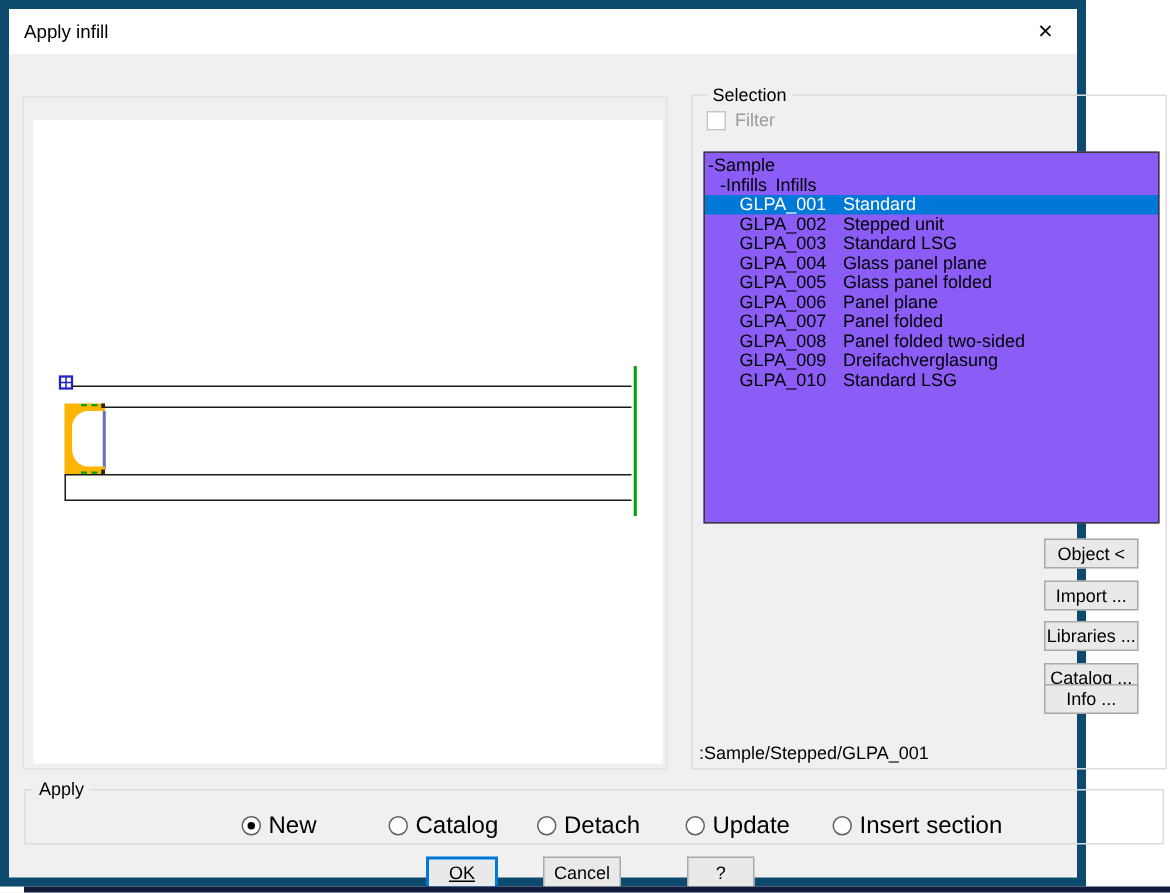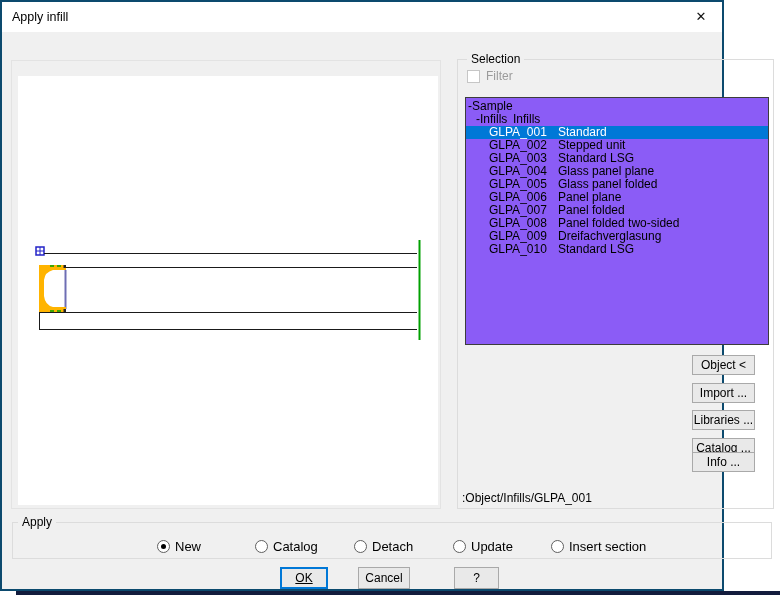--- a/index.html
+++ b/index.html
@@ -3,21 +3,21 @@
 <meta charset="utf-8">
 <style>
   * { margin:0; padding:0; box-sizing:border-box; }
   html,body { width:780px; height:595px; }
   body {
     position:relative; overflow:hidden; background:#fff;
     font-family:"Liberation Sans", sans-serif; color:#000;
   }
   .window {
     position:absolute; left:0; top:0; width:724px; height:591px;
-    border:2px solid #0c4a6e; background:#f0f0f0;
+    border:6px solid #0c4a6e; background:#f0f0f0;
   }
   .titlebar {
     position:absolute; left:0; top:0; right:0; height:30px;
     background:#ffffff; display:flex; align-items:center;
   }
   .title { font-size:12.5px; padding-left:10px; }
   .close-btn {
     position:absolute; right:0; top:0; width:42px; height:29px;
     display:flex; align-items:center; justify-content:center;
     font-size:13px; color:#111; cursor:pointer; background:#fff;
@@ -62,21 +62,21 @@
     position:absolute; left:690px; width:63px; height:20px;
     background:#e9e9e9; border:1px solid #a9a9a9; font-size:12px;
     display:flex; align-items:center; justify-content:center; cursor:pointer;
   }
   .path-label { position:absolute; left:460px; top:489px; font-size:12px; }
   
   #apply-group { left:10px; top:520px; width:760px; height:37px; }
   #apply-label { left:16px; top:513px; }
   .radio-opt {
     position:absolute; top:537px; height:15px; display:flex;
-    align-items:center; gap:5px; font-size:13px; cursor:pointer;
+    align-items:center; gap:5px; font-size:16px; cursor:pointer;
   }
   .radio-circle {
     width:13px; height:13px; border:1px solid #5f5f5f; border-radius:50%;
     background:#fff; position:relative; flex:0 0 13px;
   }
   .radio-circle.on::after {
     content:""; position:absolute; left:3px; top:3px; width:5px; height:5px;
     border-radius:50%; background:#000;
   }
   
@@ -183,21 +183,21 @@
       <div class="lrow">
         <span style="left: 23px;">GLPA_009</span>
         <span style="left: 92px;">Dreifachverglasung</span>
       </div>
       <div class="lrow">
         <span style="left: 23px;">GLPA_010</span>
         <span style="left: 92px;">Standard LSG</span>
       </div>
     </div>
 
-  <span class="path-label">:Object/Infills/GLPA_001</span>
+  <span class="path-label">:Sample/Stepped/GLPA_001</span>
 
   <div class="groupbox" id="apply-group"></div>
   <span class="grouplabel" id="apply-label">Apply</span>
 
   <div class="btn" id="ok-btn">OK</div>
   <div class="btn" id="cancel-btn">Cancel</div>
   <div class="btn" id="help-btn">?</div>
 
 <div class="side-btn" style="top: 353px;">Object &lt;</div>
     <div class="side-btn" style="top: 381px;">Import ...</div>

